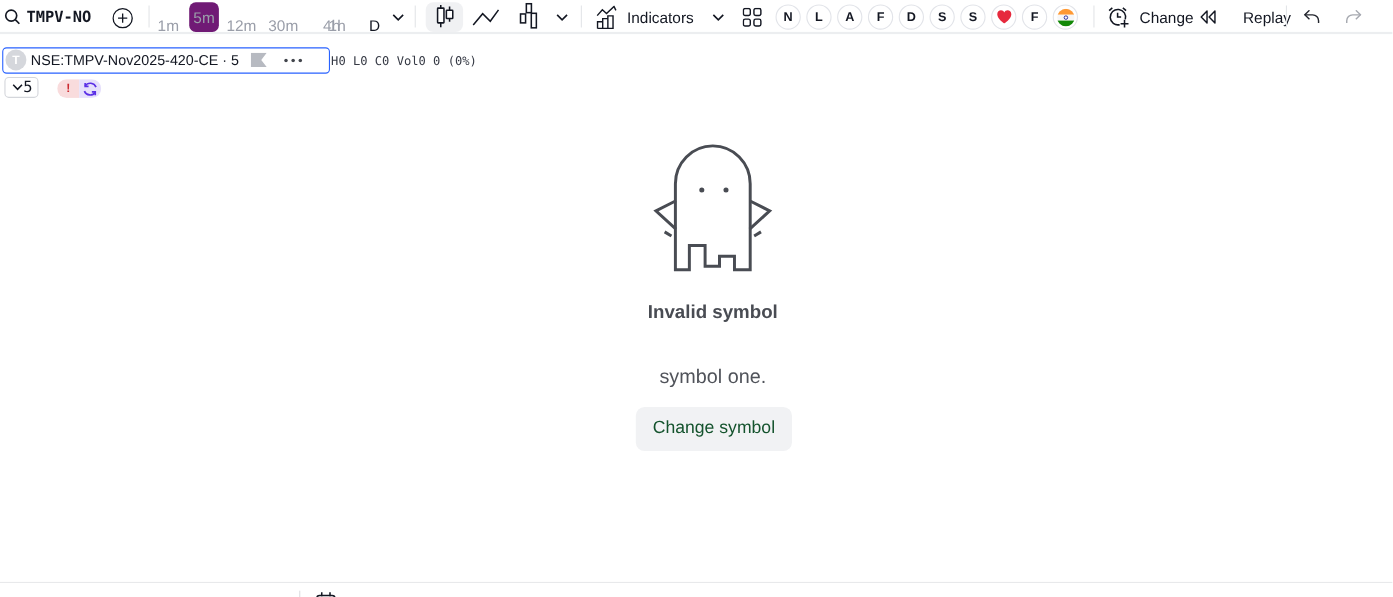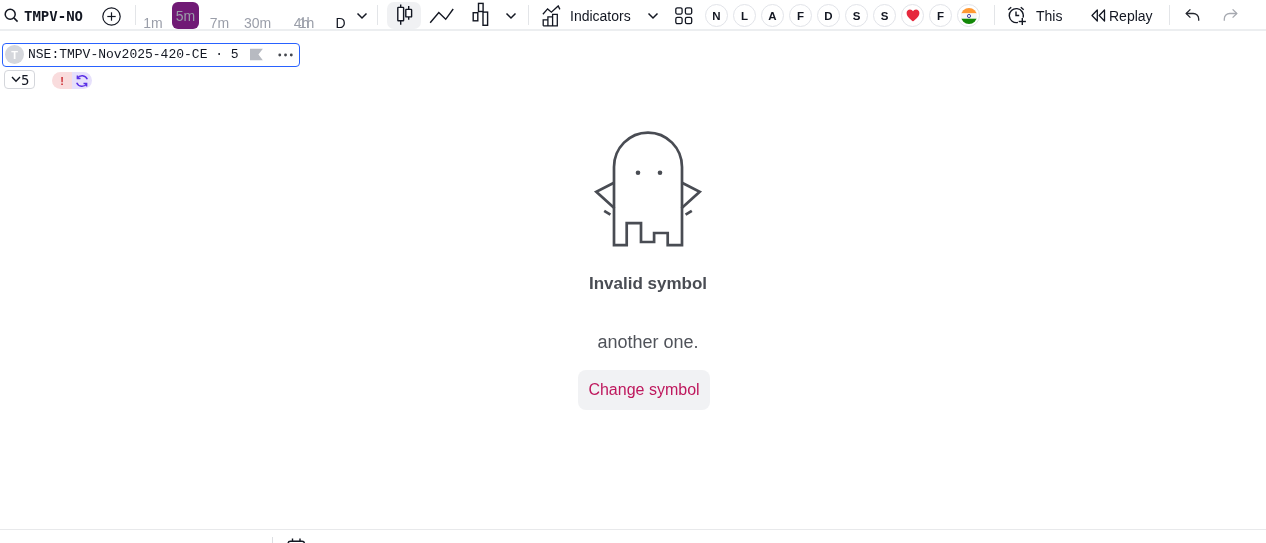--- a/index.html
+++ b/index.html
@@ -32,21 +32,21 @@
     background:#ffffff; border:1px solid #e2e4e9; display:flex; align-items:center;
     justify-content:center; font-size:11.5px; font-weight:bold; color:#131722; }
 
   
   .legend-box { position:absolute; left:2px; top:43px; width:298px; height:23.5px;
     border:1.5px solid #2962ff; border-radius:4px; background:#ffffff;
     display:flex; align-items:center; padding:0 6px 0 2px; }
   .legend-logo { width:19px; height:19px; border-radius:50%; background:#d5d7dc;
     color:#ffffff; font-size:11px; font-weight:bold; display:flex; align-items:center;
     justify-content:center; flex:0 0 auto; }
-  .legend-title { font-family:Liberation Mono, monospace; font-size:13px;
+  .legend-title { font-family:Liberation Sans, sans-serif; font-size:13px;
     color:#131722; margin-left:4px; white-space:nowrap; }
   .legend-flag { margin-left:11px; }
   .legend-dots-svg { margin-left:15px; }
   .legend-values { position:absolute; left:301px; top:43px; height:24px; display:flex;
     align-items:center; font-family:"DejaVu Sans Mono",monospace; font-size:11px;
     color:#363a45; white-space:pre; }
 
   .bars-btn { position:absolute; left:4px; top:70px; width:31px; height:19px;
     border:1px solid #d4d6db; border-radius:4px; background:#ffffff; display:flex;
     align-items:center; justify-content:space-between; padding:0 4.5px 0 5.5px; }
@@ -58,22 +58,22 @@
   .status-pill .err { background:#f9dcdd; color:#cc2b31; font-weight:bold; font-size:11px; }
   .status-pill .sync { background:#e6e0fb; }
 
   
   .empty { position:absolute; left:0; top:0; width:100%; }
   .ghost { position:absolute; left:586px; top:124px; }
   .empty-title { position:absolute; left:0; top:274px; width:1296px; text-align:center;
     font-size:17px; font-weight:bold; color:#494c53; }
   .empty-msg { position:absolute; left:0; top:300px; width:1296px; text-align:center;
     font-size:18px; color:#50535a; line-height:28px; }
-  .change-btn { position:absolute; left:578px; top:370px; width:132px; height:40px;
-    border:none; border-radius:8px; background:#f1f2f4; font-size:16px; color:#be185d;
+  .change-btn { position:absolute; left:578px; top:370px; width:142px; height:40px;
+    border:none; border-radius:8px; background:#f1f2f4; font-size:16px; color:#14532d;
     font-family:"Liberation Sans","DejaVu Sans",sans-serif; display:flex;
     align-items:center; justify-content:center; cursor:pointer; }
 
   
   .bottom-divider { position:absolute; left:0; top:529px; width:1266px; height:1px; background:#e8e9eb; }
   .bottom-sep { position:absolute; left:272px; top:537px; width:1px; height:6px; background:#dcdee2; }
   .bottom-cal { position:absolute; left:287px; top:538px; }
 </style>
 </head>
 <body>
@@ -93,21 +93,21 @@
     <svg class="icon-abs" style="left:102px;top:6.5px" width="19" height="19" viewBox="0 0 19 19" fill="none">
       <circle cx="9.5" cy="9.5" r="8.7" stroke="#131722" stroke-width="1.2"></circle>
       <line x1="9.5" y1="5.3" x2="9.5" y2="13.7" stroke="#131722" stroke-width="1.2"></line>
       <line x1="5.3" y1="9.5" x2="13.7" y2="9.5" stroke="#131722" stroke-width="1.2"></line>
     </svg>
 
     <div class="sep" style="left:135px"></div>
 
     <div class="tf" style="left:142px;width:22px">1m</div>
     <div class="tf active-bg" style="left:172px;width:27px">5m</div>
-    <div class="tf" style="left:204px;width:31px">7m</div>
+    <div class="tf" style="left:204px;width:31px">12m</div>
     <div class="tf" style="left:242px;width:31px">30m</div>
     <div class="tf" style="left:296px;width:21px">1h</div>
     <div class="tf" style="left:291px;width:21px">4h</div>
     <div class="tf dark" style="left:333px;width:15px">D</div>
 
     <svg class="icon-abs" style="left:356px;top:12px" width="12" height="8" viewBox="0 0 12 8" fill="none">
       <path d="M1.5 1.5 L6 6 L10.5 1.5" stroke="#131722" stroke-width="1.5" fill="none"></path>
     </svg>
 
     <div class="sep" style="left:377px"></div>
@@ -202,24 +202,24 @@
 
     <div class="tb" style="left:1006px;gap:8px">
       <svg width="22" height="22" viewBox="0 0 22 22" fill="none">
         <path d="M5.2 2.2 L2.3 4.7" stroke="#131722" stroke-width="1.4"></path>
         <path d="M14.8 2.2 L17.7 4.7" stroke="#131722" stroke-width="1.4"></path>
         <path d="M17 12.6 A7 7 0 1 0 11.9 17.4" stroke="#131722" stroke-width="1.4" fill="none"></path>
         <path d="M10 6.5 V10.5 H13.2" stroke="#131722" stroke-width="1.4" fill="none"></path>
         <line x1="16.3" y1="12.9" x2="16.3" y2="20.1" stroke="#131722" stroke-width="1.4"></line>
         <line x1="12.7" y1="16.5" x2="19.9" y2="16.5" stroke="#131722" stroke-width="1.4"></line>
       </svg>
-      <span class="label-dark">This</span>
-    </div>
-
-    <div class="tb" style="left:1090px;gap:3px">
+      <span class="label-dark">Change</span>
+    </div>
+
+    <div class="tb" style="left:1090px;gap:24px">
       <svg width="16" height="15" viewBox="0 0 16 15" fill="none">
         <path d="M7.3 2 L2 7.5 L7.3 13 Z" stroke="#131722" stroke-width="1.3" fill="none" stroke-linejoin="round"></path>
         <path d="M14.5 2 L9.2 7.5 L14.5 13 Z" stroke="#131722" stroke-width="1.3" fill="none" stroke-linejoin="round"></path>
       </svg>
       <span class="label-dark">Replay</span>
     </div>
 
     <div class="sep" style="left:1169px"></div>
 
     <svg class="icon-abs" style="left:1185px;top:9px" width="15" height="13" viewBox="0 0 15 13" fill="none">
@@ -237,20 +237,21 @@
     <span class="legend-title">NSE:TMPV-Nov2025-420-CE · 5</span>
     <svg class="legend-flag" width="15" height="13" viewBox="0 0 15 13">
       <path d="M0 0 H14.5 L9.5 6.5 L14.5 13 H0 Z" fill="#b7bac1"></path>
     </svg>
     <svg class="legend-dots-svg" width="17" height="4" viewBox="0 0 17 4">
       <circle cx="2" cy="2" r="1.6" fill="#43464d"></circle>
         <circle cx="8.5" cy="2" r="1.6" fill="#43464d"></circle>
         <circle cx="15" cy="2" r="1.6" fill="#43464d"></circle>
     </svg>
   </div>
+  <div class="legend-values">H0 L0 C0 Vol0 0 (0%)</div>
 
   <div class="bars-btn">
     <svg width="10" height="7" viewBox="0 0 10 7" fill="none">
       <path d="M1 1 L5 5.2 L9 1" stroke="#131722" stroke-width="1.4" fill="none"></path>
     </svg>
     <span class="n">5</span>
   </div>
 
   <div class="status-pill">
     <div class="half err">
@@ -272,21 +273,21 @@
       <circle cx="52" cy="48.8" r="2.3" fill="#494c53"></circle>
       <circle cx="74" cy="48.8" r="2.3" fill="#494c53"></circle>
       <path d="M28.5 58.5 L10.3 67.7 L28.5 84.3" stroke="#494c53" stroke-width="2.7" fill="none"></path>
       <path d="M18.2 86.8 L24.4 90.6" stroke="#494c53" stroke-width="2.7" fill="none"></path>
       <path d="M95.5 58.5 L113.7 67.7 L95.5 84.3" stroke="#494c53" stroke-width="2.7" fill="none"></path>
       <path d="M105.8 86.8 L99.6 90.6" stroke="#494c53" stroke-width="2.7" fill="none"></path>
     </svg>
     <div class="empty-title">Invalid symbol</div>
     <div class="empty-msg">
       <br>
-      <span>another one.</span>
+      <span>symbol one.</span>
     </div>
     <button class="change-btn">Change symbol</button>
   </div>
 
   <div class="bottom-divider"></div>
   <div class="bottom-sep"></div>
   <svg class="bottom-cal" width="19" height="16" viewBox="0 0 19 16" fill="none">
     <line x1="5.5" y1="0.5" x2="5.5" y2="4" stroke="#131722" stroke-width="1.4"></line>
     <line x1="13" y1="0.5" x2="13" y2="4" stroke="#131722" stroke-width="1.4"></line>
     <rect x="1" y="3.3" width="16.5" height="14" rx="2.5" stroke="#131722" stroke-width="1.4"></rect>

